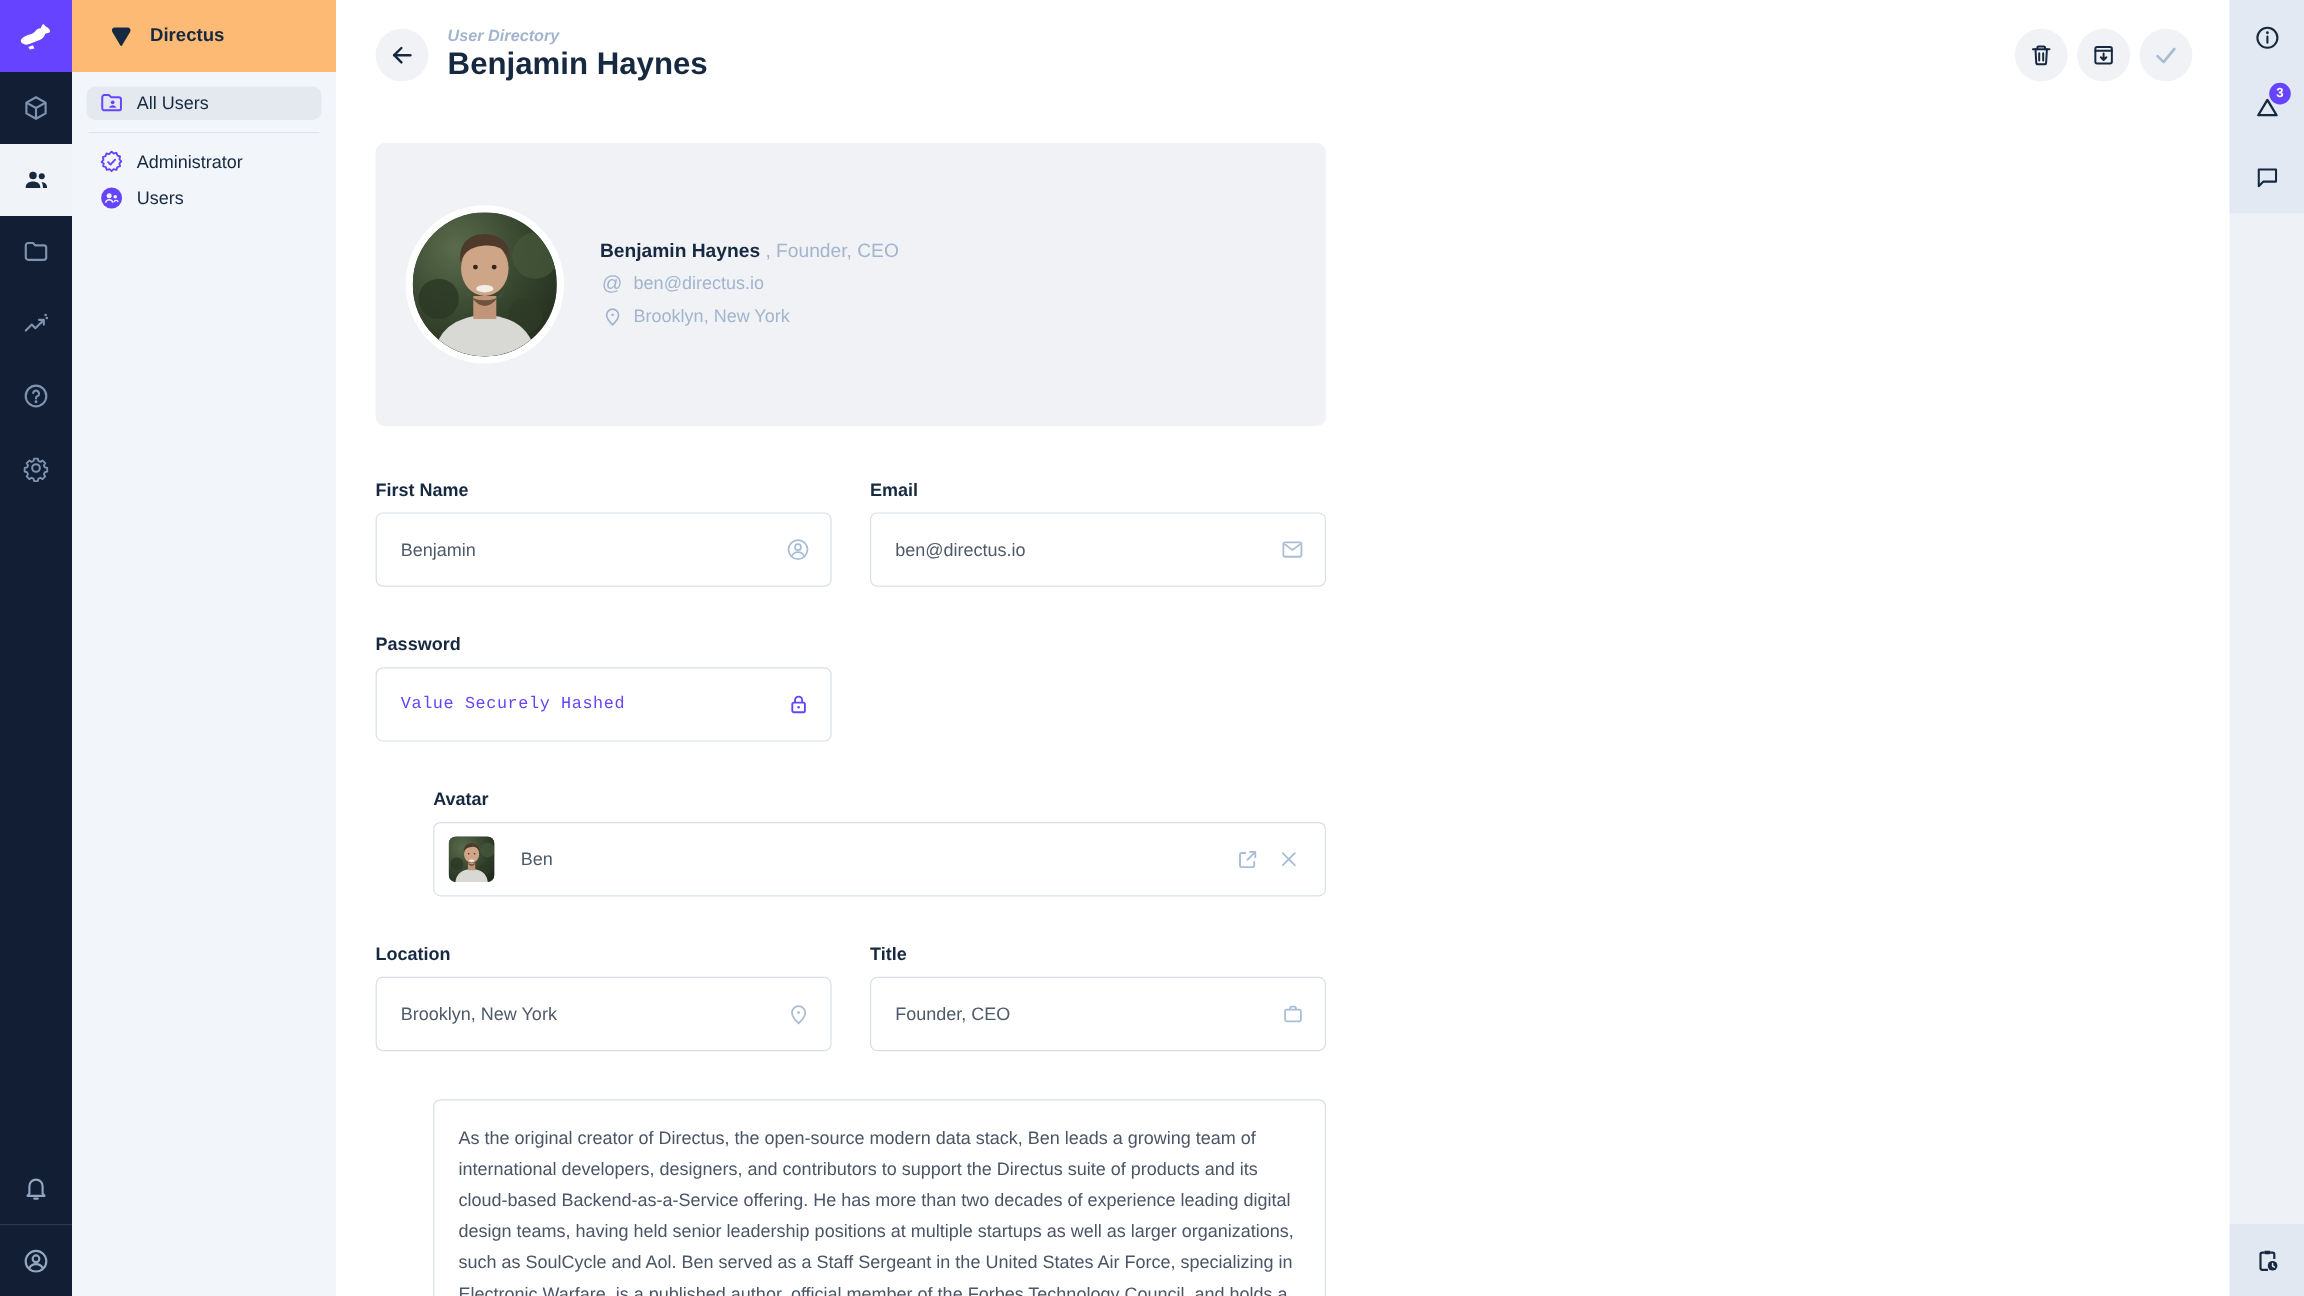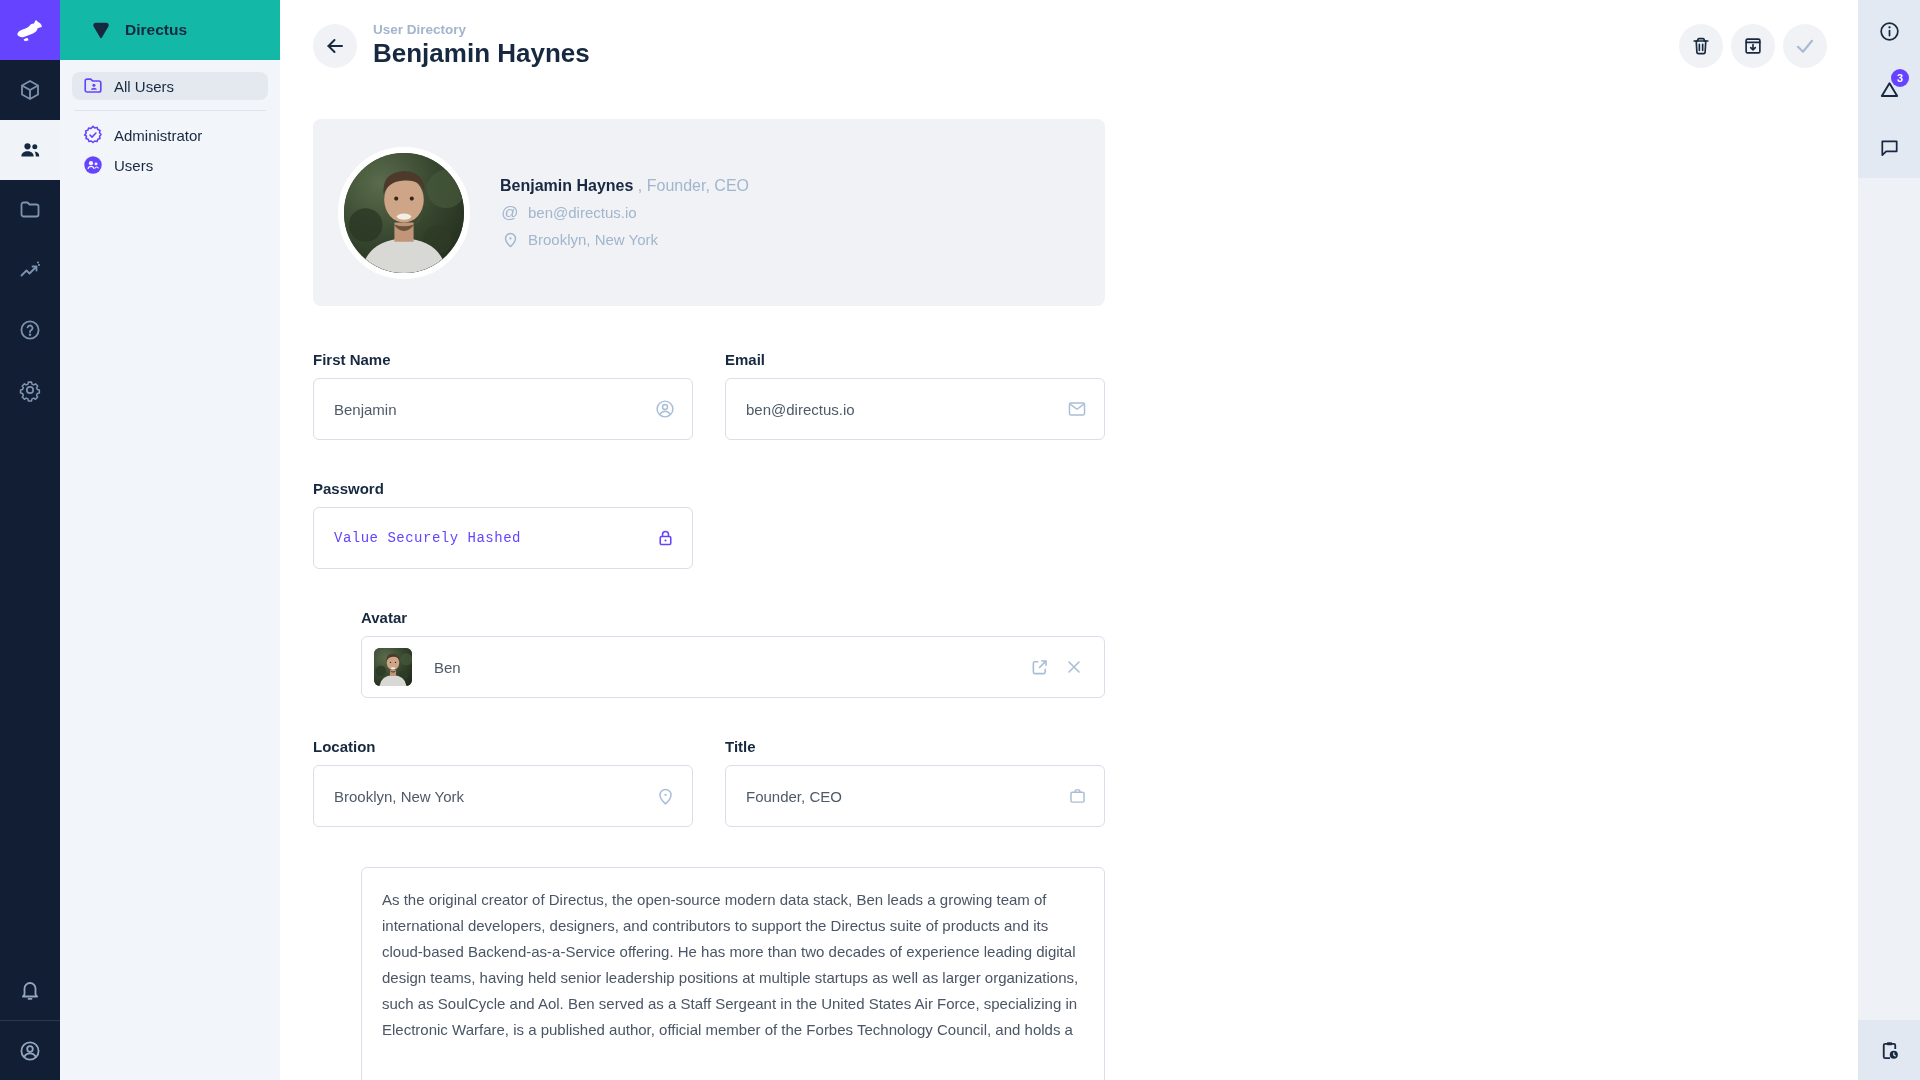--- a/index.html
+++ b/index.html
@@ -15,46 +15,46 @@
     display:flex; align-items:center; justify-content:center; cursor:pointer; }
   .mod-btn { width:60px; height:60px; display:flex; align-items:center; justify-content:center;
     color:#7e93af; cursor:pointer; }
   .mod-btn.active { background:#f0f4f9; color:#172940; }
   .mod-spacer { flex:1; }
   .mod-btn.bottom-account { border-top:1px solid rgba(255,255,255,0.12); }
 
   
   .nav-panel { position:absolute; left:60px; top:0; bottom:0; width:220px; background:#f2f5f9; }
   .nav-header { height:60px; display:flex; align-items:center; padding-left:30px; gap:13px;
-    background:#14b8a6; }
+    background:#fdba74; }
   .nav-header-title { font-size:15.5px; font-weight:700; color:#172940; }
   .nav-body { padding:12px; }
   .nav-item { height:28px; border-radius:8px; display:flex; align-items:center;
     padding:0 10px; gap:10px; color:#172940; font-size:15px; font-weight:500;
     cursor:pointer; margin-bottom:2px; }
   .nav-item .nav-ic { color:var(--brand,#6644ff); width:22px; display:flex; justify-content:center; }
   .nav-item.active { background:#e4e9f0; }
   .nav-divider { height:1px; background:#dfe4ec; margin:10px 2px; }
 
   
   .main { position:absolute; left:280px; top:0; bottom:0; right:62px; background:#fff; overflow:hidden; }
   .page-header { display:flex; align-items:center; padding:22px 31px 0 33px; }
   .circle-btn { width:44px; height:44px; border-radius:50%; background:#f0f2f6;
     display:flex; align-items:center; justify-content:center; cursor:pointer; flex:none; }
   .title-block { margin-left:16px; }
-  .breadcrumb { font-size:13.5px; font-weight:600; color:#a2b5cd; cursor:pointer; }
+  .breadcrumb { font-size:13.5px; font-weight:600; color:#a2b5cd; cursor:pointer;font-style:italic; }
   .page-title { font-size:26px; font-weight:700; color:#172940; margin-top:1px; }
   .header-actions { margin-left:auto; display:flex; gap:8px; }
   .circle-btn.disabled { color:#a9bbd2; cursor:default; }
   .circle-btn.dark { color:#172940; }
 
   .content { margin:50px 0 0 33px; width:792px; }
 
   
-  .user-card { background:#f0f2f6; border-radius:8px; height:187px; display:flex;
+  .user-card { background:#f0f2f6; border-radius:8px; height:236px; display:flex;
     align-items:center; padding-left:25px; }
   .avatar-ring { width:132px; height:132px; border-radius:50%; border:6px solid #fff;
     overflow:hidden; flex:none; background:#3a4a33; }
   .card-info { margin-left:30px; }
   .card-name-row { font-size:16px; }
   .card-name { font-weight:700; color:#172940; }
   .card-role { color:#a2b5cd; font-weight:500; }
   .card-meta { display:flex; align-items:center; gap:8px; color:#a2b5cd; font-size:15px; margin-top:9px; }
   .card-meta .meta-ic { width:20px; display:flex; justify-content:center; color:#a2b5cd; }
   .at-glyph { font-size:17px; line-height:1; font-weight:500; }

